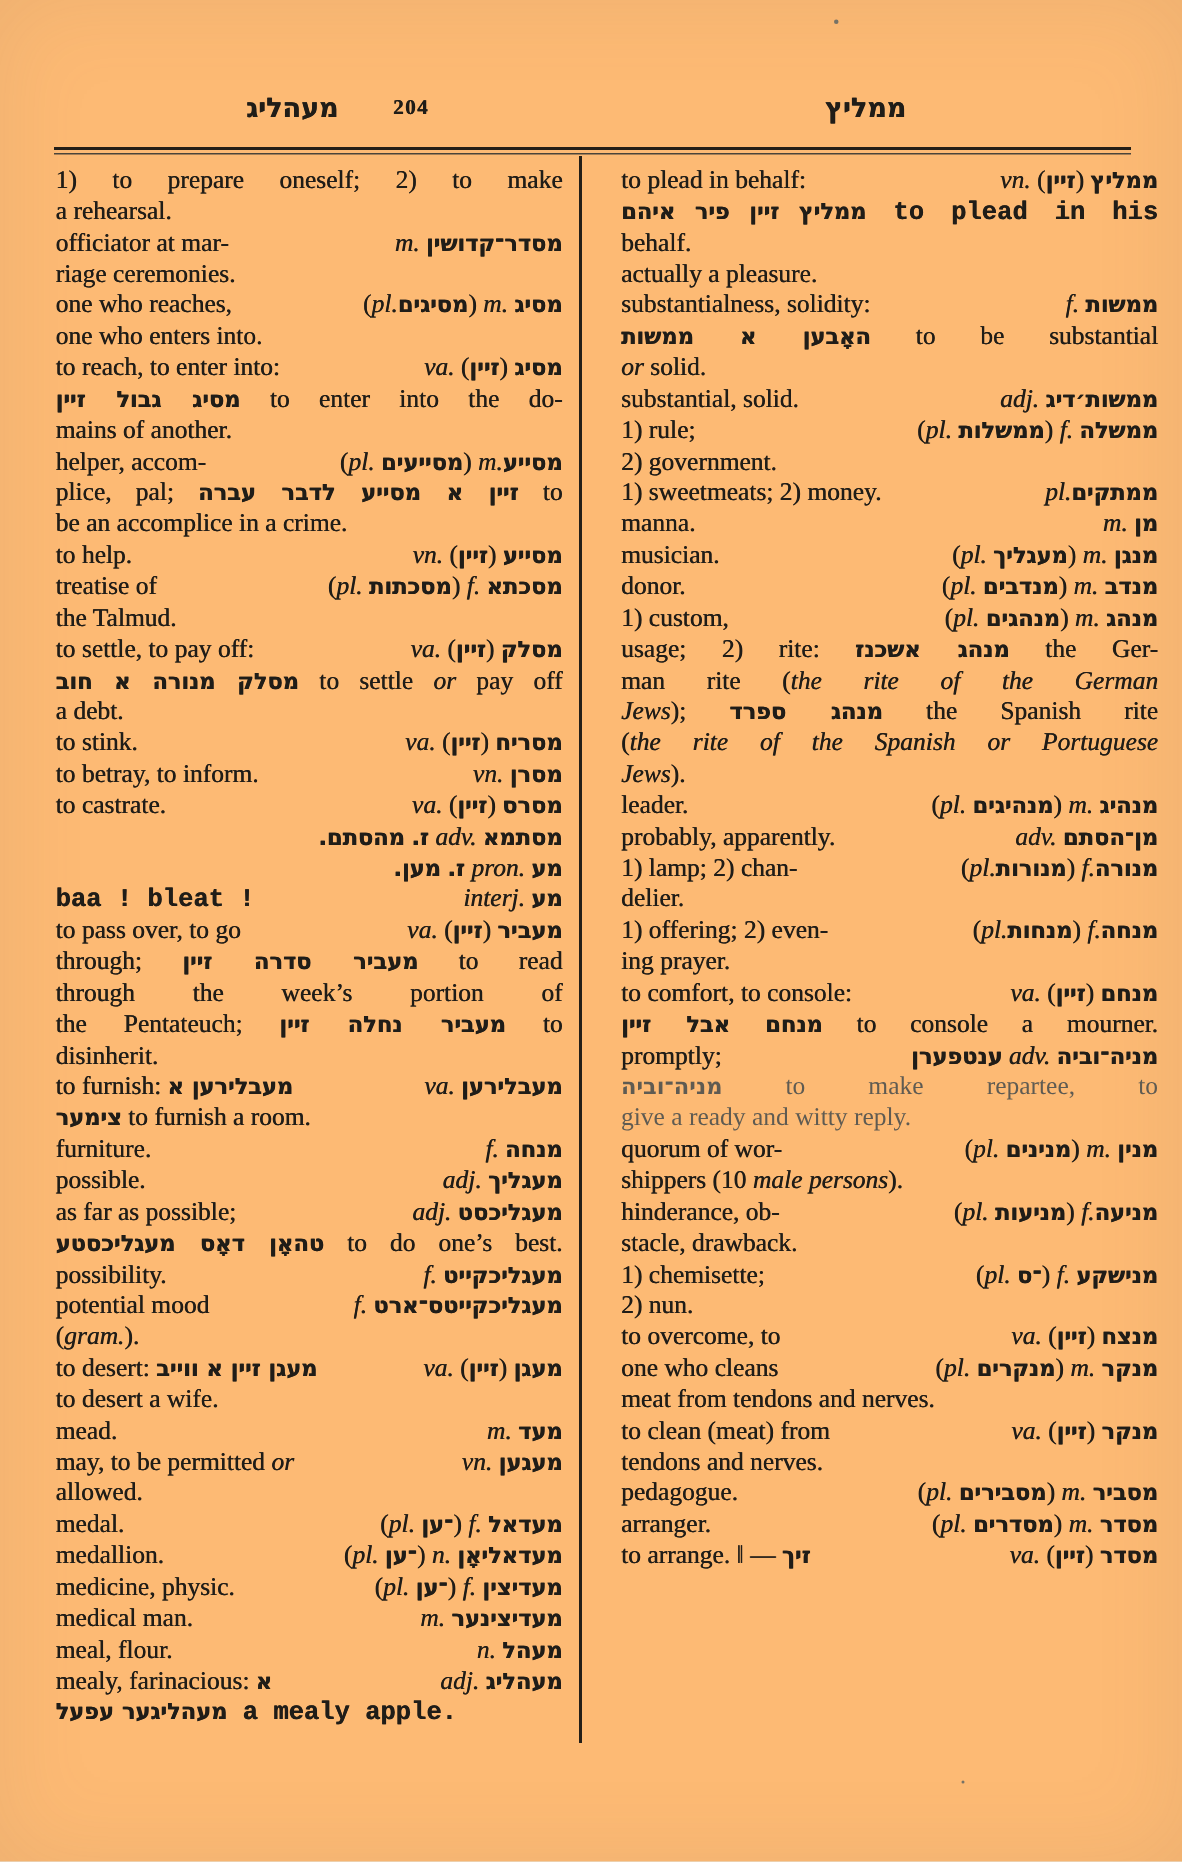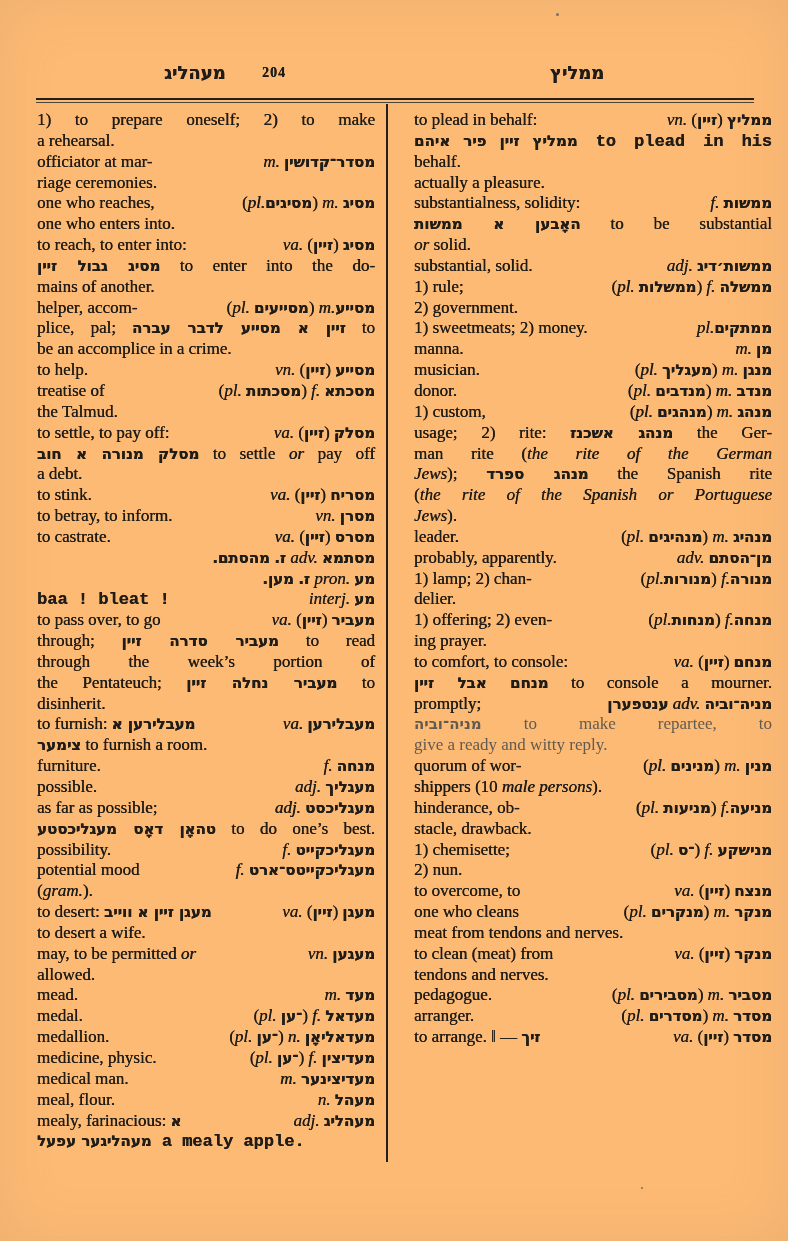--- a/index.html
+++ b/index.html
@@ -193,30 +193,30 @@
       </div>
       <div class="entry">
         <div class="line has-r">
           <span class="grp"><span class="seg s-r">to desert: </span><span class="seg s-h" dir="rtl">מעגן זיין א ווייב</span></span>
           <span class="grp"><span class="seg s-i">va.</span><span class="seg s-r"> (</span><span class="seg s-h" dir="rtl">זיין</span><span class="seg s-r">) </span><span class="seg s-h" dir="rtl">מעגן</span></span>
         </div>
         <div class="line a-l"><span class="seg s-r">to desert a wife.</span></div>
       </div>
       <div class="entry">
         <div class="line has-r">
+          <span class="grp"><span class="seg s-r">mead.</span></span>
+          <span class="grp"><span class="seg s-i">m.</span><span class="seg s-r"> </span><span class="seg s-h" dir="rtl">מעד</span></span>
+        </div>
+      </div>
+      <div class="entry">
+        <div class="line has-r">
           <span class="grp"><span class="seg s-r">may, to be permitted </span><span class="seg s-i">or</span></span>
           <span class="grp"><span class="seg s-i">vn.</span><span class="seg s-r"> </span><span class="seg s-h" dir="rtl">מעגען</span></span>
         </div>
         <div class="line a-l"><span class="seg s-r">allowed.</span></div>
-      </div>
-      <div class="entry">
-        <div class="line has-r">
-          <span class="grp"><span class="seg s-r">mead.</span></span>
-          <span class="grp"><span class="seg s-i">m.</span><span class="seg s-r"> </span><span class="seg s-h" dir="rtl">מעד</span></span>
-        </div>
       </div>
       <div class="entry">
         <div class="line has-r">
           <span class="grp"><span class="seg s-r">medal.</span></span>
           <span class="grp"><span class="seg s-r">(</span><span class="seg s-i">pl.</span><span class="seg s-r"> </span><span class="seg s-h" dir="rtl">־ען</span><span class="seg s-r">) </span><span class="seg s-i">f.</span><span class="seg s-r"> </span><span class="seg s-h" dir="rtl">מעדאל</span></span>
         </div>
       </div>
       <div class="entry">
         <div class="line has-r">
           <span class="grp"><span class="seg s-r">medallion.</span></span>

